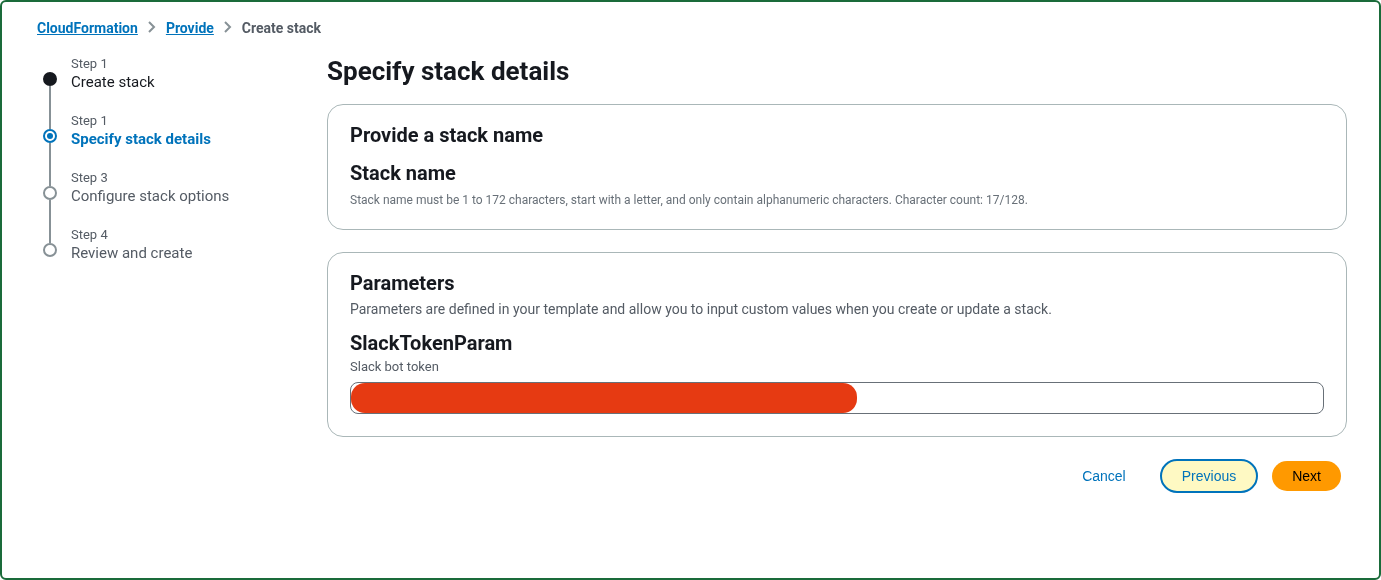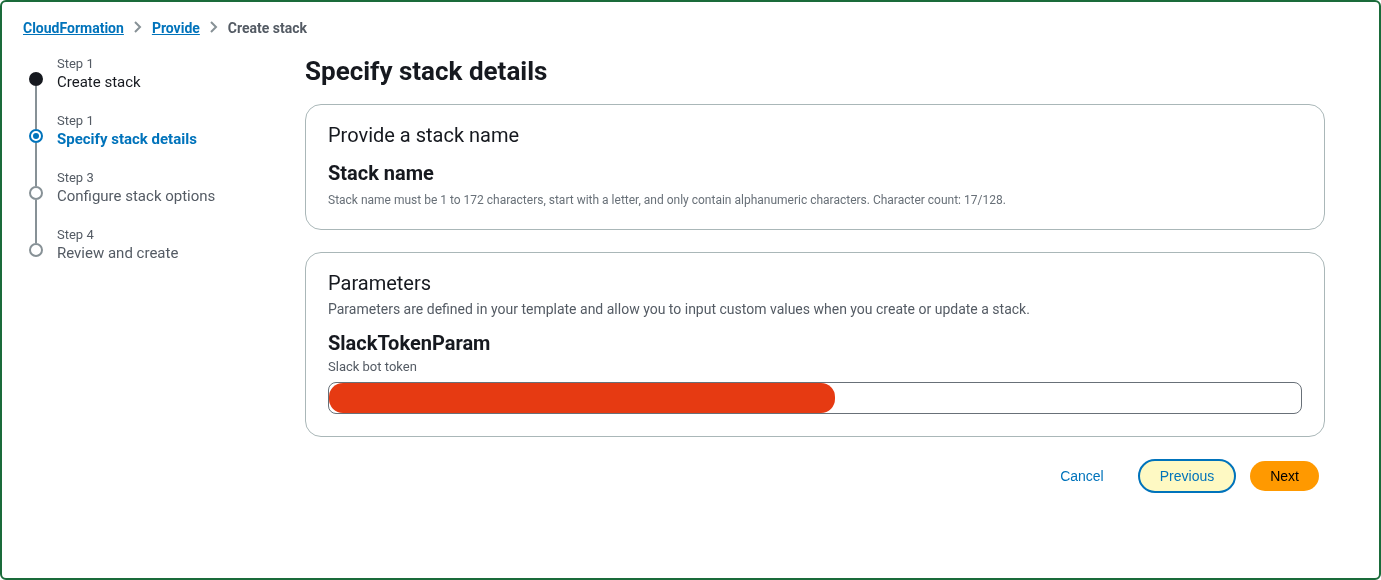--- a/index.html
+++ b/index.html
@@ -22,20 +22,21 @@
     border: 2px solid #1a6b3a;
     border-radius: 6px;
     width: 1381px;
     height: 580px;
     overflow: hidden;
   }
   .page {
     padding: 18px 21px;
     display: flex;
     flex-direction: column;
+    margin-left: 14px;
   }
   
   .breadcrumb {
     display: flex;
     align-items: center;
     gap: 10px;
     margin-bottom: 20px;
     font-size: 14px;
   }
   .breadcrumb a {
@@ -47,21 +48,21 @@
   .breadcrumb .sep {
     color: #879196;
   }
   .breadcrumb .current {
     color: var(--text-gray);
     font-weight: 700;
   }
   
   .cols {
     display: flex;
-    gap: 32px;
+    gap: 40px;
     align-items: flex-start;
   }
   
   .stepper {
     width: 250px;
     padding-left: 6px;
   }
   .step {
     position: relative;
     padding-left: 28px;
@@ -120,21 +121,21 @@
     margin: 0 0 18px 0;
   }
   .panel {
     border: 1px solid var(--border-gray);
     border-radius: 16px;
     padding: 18px 22px 22px 22px;
     margin-bottom: 22px;
   }
   .panel h2 {
     font-size: 20px;
-    font-weight: 400;
+    font-weight: 700;
     margin: 0 0 14px 0;
   }
   .panel-desc {
     font-size: 14px;
     color: var(--text-gray);
     margin: -8px 0 14px 0;
   }
   .field-label {
     font-size: 20px;
     font-weight: 700;

